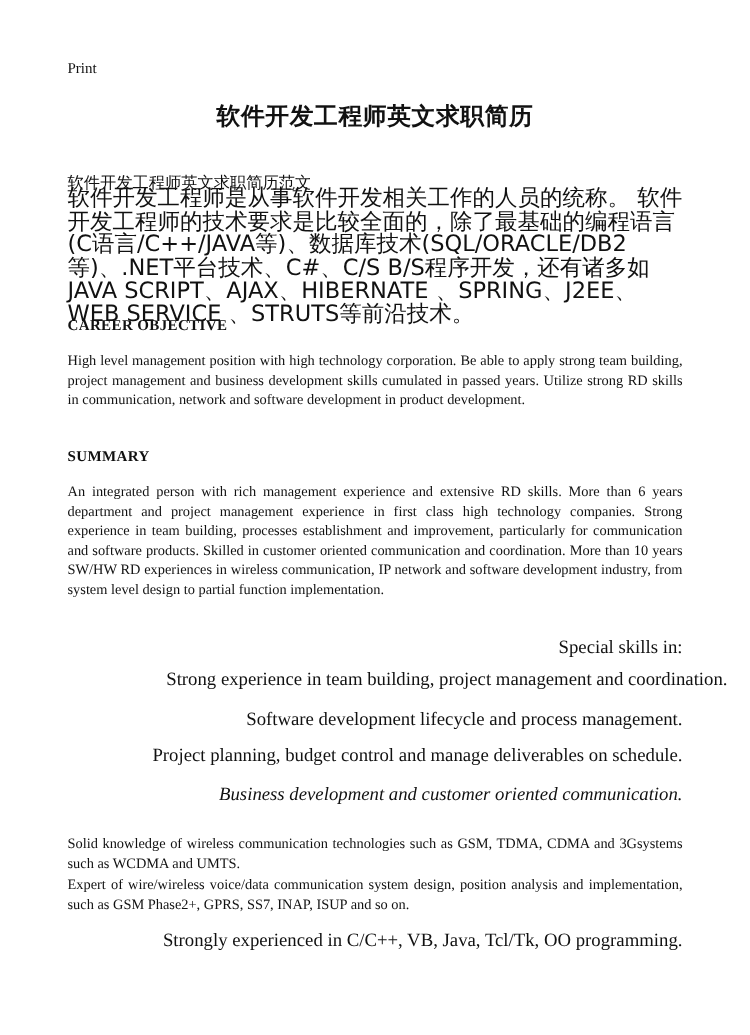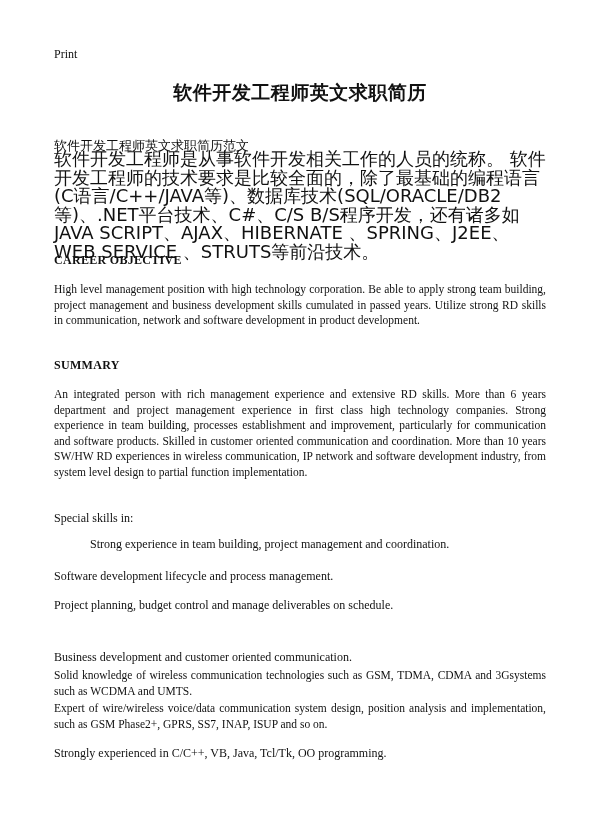--- a/index.html
+++ b/index.html
@@ -7,38 +7,38 @@
            font-family: "Liberation Serif", "DejaVu Serif", serif; color: #111; }
     .page { position: absolute; left: 54px; top: 0; width: 492px; }
     .print { position: absolute; top: 47px; left: 0; font-size: 12px; }
     .title { position: absolute; top: 80px; left: 0; width: 492px; text-align: center;
              font-family: "DejaVu Sans", sans-serif; font-size: 19px; font-weight: bold; letter-spacing: 0.5px; }
     .subtitle { position: absolute; top: 122px; left: 0; font-family: "DejaVu Sans", sans-serif; font-size: 13px; margin-top: 15px; }
     .intro { position: absolute; top: 150px; left: 0; width: 492px; font-size: 18px; line-height: 18.6px;
              font-family: "DejaVu Sans", sans-serif; }
     .heading { position: absolute; left: 0; font-size: 12px; font-weight: bold; letter-spacing: 0.3px; text-align: right; }
     .para { position: absolute; left: 0; width: 492px; font-size: 11.5px; line-height: 15.6px; text-align: justify; }
-    .line { position: absolute; left: 0; width: 492px; font-size: 12px; line-height: 15.6px; }
+    .line { position: absolute; left: 0; width: 492px; font-size: 15px; line-height: 15.6px; text-align: right; }
   </style>
 </head>
 <body>
 
 <div class="page">
   <div class="print">Print</div>
   <div class="title">软件开发工程师英文求职简历</div>
   <div class="subtitle">软件开发工程师英文求职简历范文</div>
   <div class="intro">软件开发工程师是从事软件开发相关工作的人员的统称。 软件开发工程师的技术要求是比较全面的，除了最基础的编程语言(C语言/C++/JAVA等)、数据库技术(SQL/ORACLE/DB2 等)、.NET平台技术、C#、C/S B/S程序开发，还有诸多如JAVA SCRIPT、AJAX、HIBERNATE 、SPRING、J2EE、WEB SERVICE 、STRUTS等前沿技术。</div>
 
   <div class="heading" style="top:253px;">CAREER OBJECTIVE</div>
   <div class="para" style="top:282px;">High level management position with high technology corporation. Be able to apply strong team building, project management and business development skills cumulated in passed years. Utilize strong RD skills in communication, network and software development in product development.</div>
 
   <div class="heading" style="top:358px;">SUMMARY</div>
   <div class="para" style="top:387px;">An integrated person with rich management experience and extensive RD skills. More than 6 years department and project management experience in first class high technology companies. Strong experience in team building, processes establishment and improvement, particularly for communication and software products. Skilled in customer oriented communication and coordination. More than 10 years SW/HW RD experiences in wireless communication, IP network and software development industry, from system level design to partial function implementation.</div>
 
   <div class="line" style="top:511px;">Special skills in:</div>
   <div class="line" style="top:537px;margin-left:36px;">Strong experience in team building, project management and coordination.</div>
   <div class="line" style="top:569px;">Software development lifecycle and process management.</div>
   <div class="line" style="top:598px;font-family:Liberation Serif, serif;">Project planning, budget control and manage deliverables on schedule.</div>
-  <div class="line" style="top:650px;">Business development and customer oriented communication.</div>
+  <div class="line" style="top:629px;font-style:italic;">Business development and customer oriented communication.</div>
   <div class="para" style="top:656px;margin-top:12px;">Solid knowledge of wireless communication technologies such as GSM, TDMA, CDMA and 3Gsystems such as WCDMA and UMTS.</div>
   <div class="para" style="top:701px;">Expert of wire/wireless voice/data communication system design, position analysis and implementation, such as GSM Phase2+, GPRS, SS7, INAP, ISUP and so on.</div>
   <div class="line" style="top:746px;">Strongly experienced in C/C++, VB, Java, Tcl/Tk, OO programming.</div>
 </div>
 
 </body></html>

